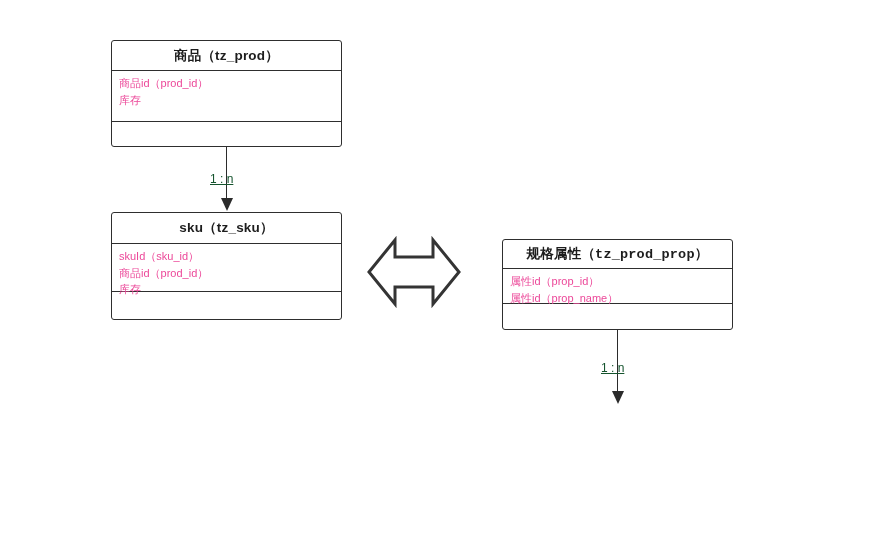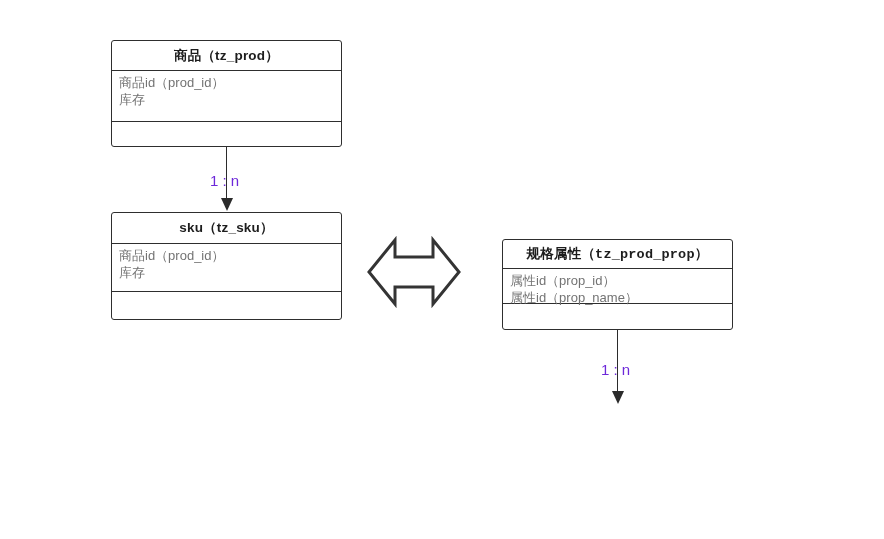--- a/index.html
+++ b/index.html
@@ -40,22 +40,22 @@
     align-items: center;
     justify-content: center;
   }
   .entity-body {
     box-sizing: border-box;
     width: 100%;
     border-bottom: 1.6px solid #2e2e2e;
     padding: 4px 0 4px 7px;
   }
   .attr-row {
-    font-size: 13px;
-    color: #737373;
+    font-size: 11px;
+    color: #ec4899;
     line-height: 16.5px;
     white-space: nowrap;
   }
   .entity-footer {
     box-sizing: border-box;
     width: 100%;
   }
 
   
   #box-prod        { left: 111px; top: 40px;  width: 231px; height: 107px; }
@@ -88,23 +88,24 @@
   .conn-arrowhead {
     position: absolute;
     width: 0;
     height: 0;
     border-left: 6px solid transparent;
     border-right: 6px solid transparent;
     border-top: 13px solid #2b2b2b;
   }
   .conn-label {
     position: absolute;
-    font-size: 15px;
-    color: #6d28d9;
+    font-size: 12px;
+    color: #14532d;
     white-space: nowrap;
+    text-decoration: underline;
   }
 
   #conn1-line      { left: 226px; top: 147px; height: 52px; }
   #conn1-arrowhead { left: 221px; top: 198px; }
   #conn1-label     { left: 210px; top: 172px; }
 
   #conn2-line      { left: 617px; top: 330px; height: 62px; }
   #conn2-arrowhead { left: 612px; top: 391px; }
   #conn2-label     { left: 601px; top: 361px; }
 
@@ -127,20 +128,21 @@
     <div class="entity-body">
       <div class="attr-row">商品id（prod_id）</div>
       <div class="attr-row">库存</div>
     </div>
     <div class="entity-footer"></div>
   </div>
 
   <div class="entity" id="box-sku">
     <div class="entity-title">sku（tz_sku）</div>
     <div class="entity-body">
+      <div class="attr-row">skuId（sku_id）</div>
       <div class="attr-row">商品id（prod_id）</div>
       <div class="attr-row">库存</div>
     </div>
     <div class="entity-footer"></div>
   </div>
 
   <div class="entity" id="box-prop">
     <div class="entity-title">规格属性（tz_prod_prop）</div>
     <div class="entity-body">
       <div class="attr-row">属性id（prop_id）</div>

